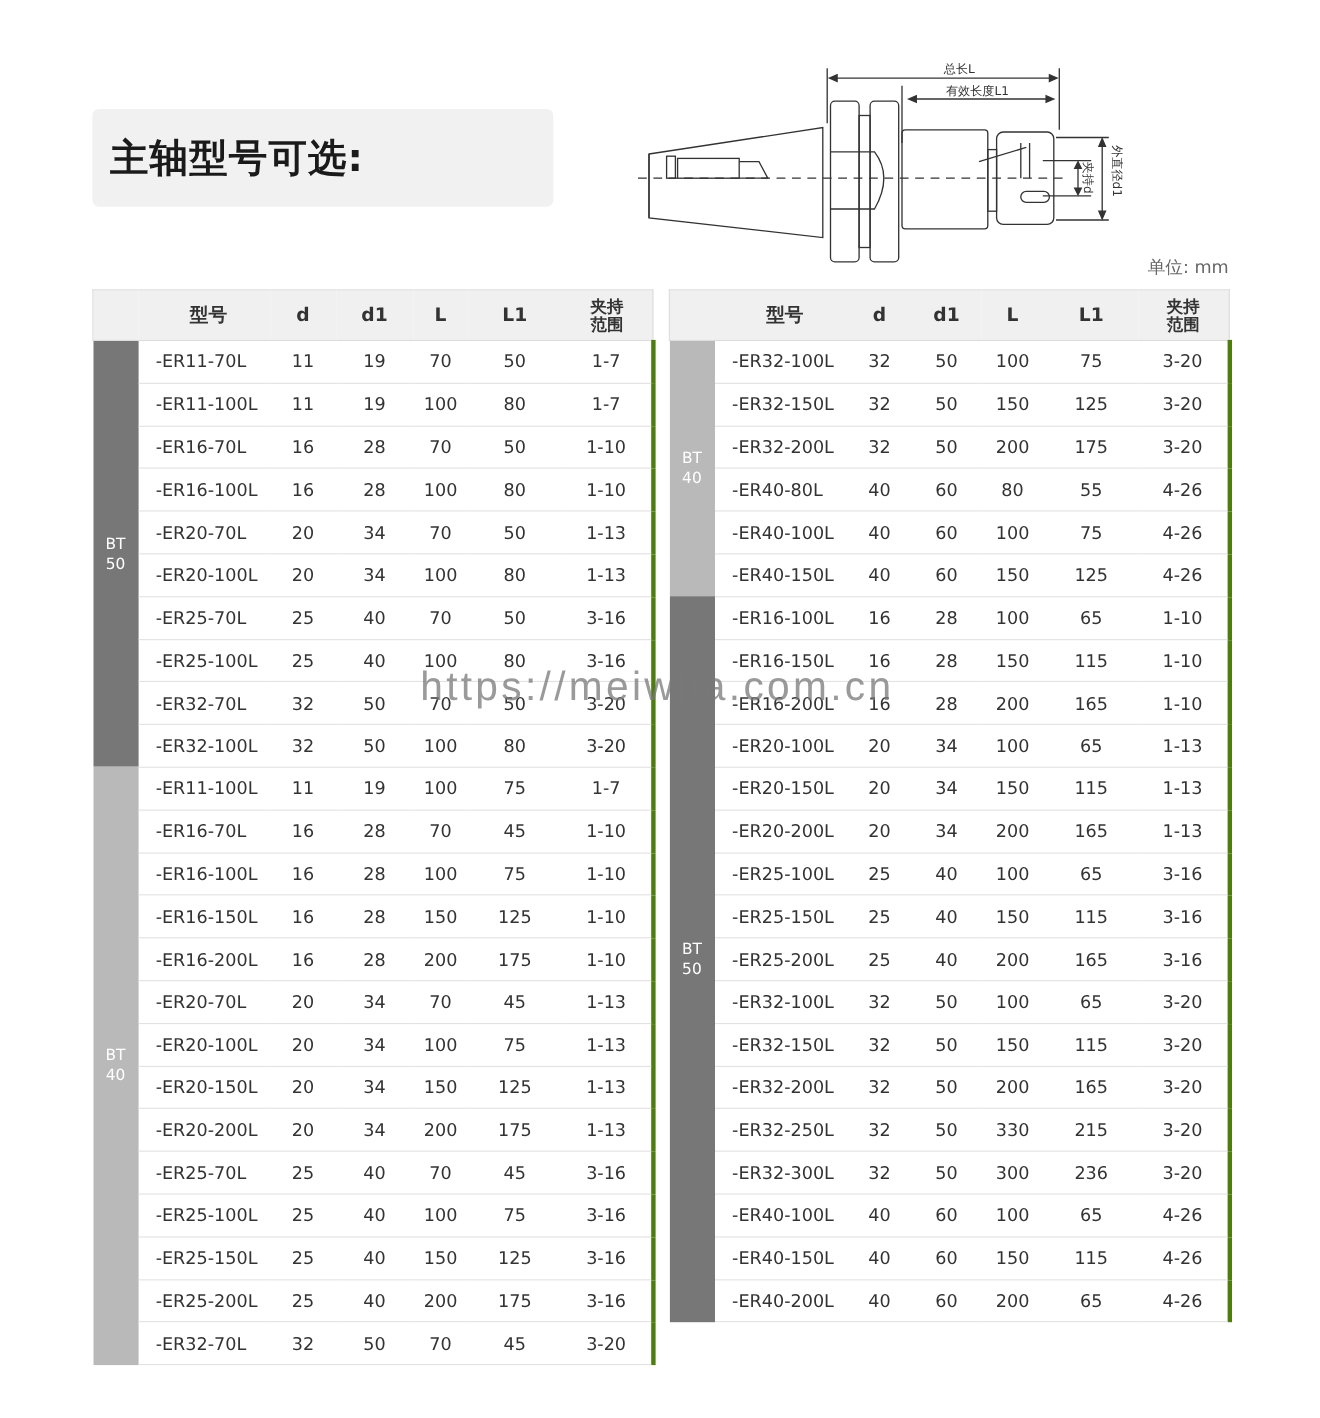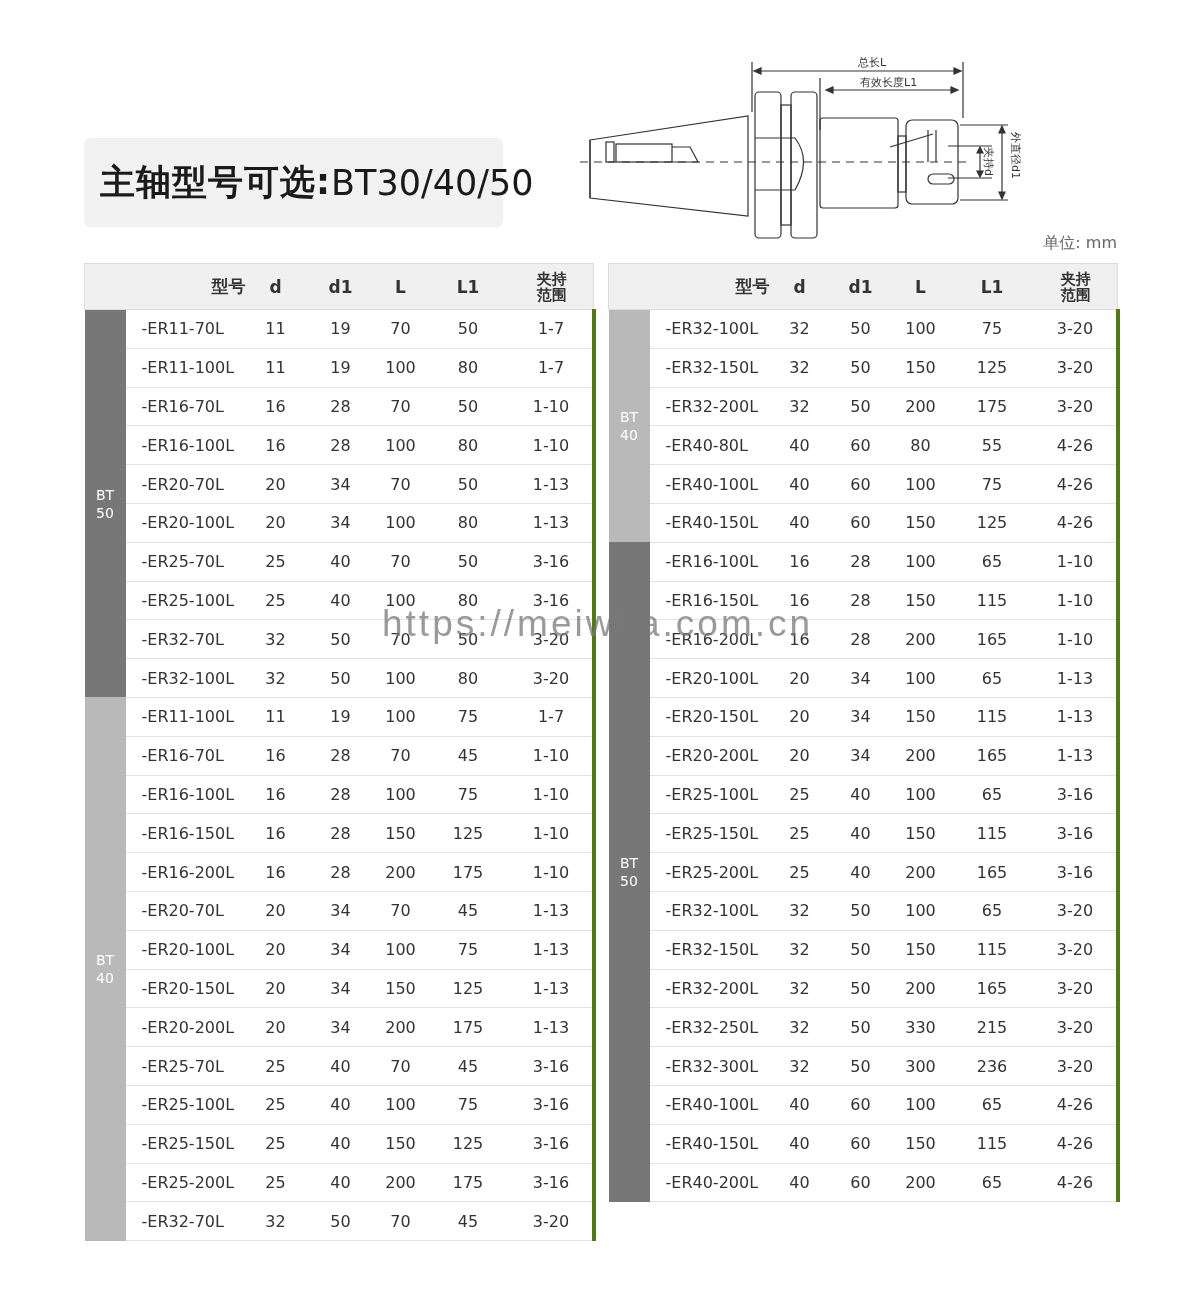--- a/index.html
+++ b/index.html
@@ -3,41 +3,41 @@
 <meta charset="utf-8">
 <style>
   * { box-sizing: border-box; margin: 0; padding: 0; }
   html, body { width: 1200px; height: 1289px; background: #ffffff; overflow: hidden; }
   body { position: relative; font-family: "DejaVu Sans", "Liberation Sans", sans-serif; color: #333; }
 
   .title-box {
     position: absolute; left: 84px; top: 99px; width: 419px; height: 89px;
     background: #f1f1f1; border-radius: 6px;
     display: flex; align-items: center; padding-left: 16px;
-    font-size: 35px; color: #1a1a1a; white-space: nowrap; margin-top: 39px;
+    font-size: 35px; color: #1a1a1a; white-space: nowrap;
   }
   .title-box .cn { font-weight: bold; letter-spacing: 1px; }
   .title-box .en { font-weight: normal; font-family: "DejaVu Sans", sans-serif; letter-spacing: 0px; }
 
   .diagram { position: absolute; left: 580px; top: 50px; width: 460px; height: 200px; }
   .unit { position: absolute; right: 83px; top: 233px; font-size: 16px; color: #666; margin-left: 12px; }
 
   table.spec {
     position: absolute; border-collapse: collapse; table-layout: fixed;
     font-size: 16px; color: #333;
   }
   table.spec.left { left: 84px; top: 263px; width: 509px; }
   table.spec.right { left: 608px; top: 263px; width: 509px; }
 
   table.spec th {
     background: #f0f0f0; height: 46px; font-weight: bold; font-size: 17px; color: #333;
     border-top: 1px solid #dcdcdc; border-bottom: 1px solid #dcdcdc;
     text-align: center;
   }
-  table.spec th.model-h { text-align: right; padding-left: 8px; }
+  table.spec th.model-h { text-align: center; padding-left: 8px; }
   table.spec th.range-h { font-size: 15px; line-height: 16px; }
   table.spec th:first-child { border-left: 1px solid #dcdcdc; }
   table.spec th:last-child { border-right: 1px solid #dcdcdc; }
 
   table.spec td {
     height: 38.8px; text-align: center; border-bottom: 1px solid #e2e2e2;
     white-space: nowrap;
   }
   table.spec td:last-child { border-right: 4px solid #4d7c0f; }
   table.spec td.model { text-align: left; padding-left: 16px; }
@@ -52,21 +52,20 @@
     position: absolute; left: 382px; top: 603px; font-size: 37px;
     color: rgba(120,120,120,0.75); letter-spacing: 3px; font-weight: normal;
     font-family: Liberation Sans, sans-serif; pointer-events: none; white-space: nowrap;
   }
 </style>
 </head>
 <body>
 
 <div class="title-box">
   <span class="cn">主轴型号可选:</span>
-    <span class="en">BT30/40/50</span>
 </div>
 
 <svg class="diagram" viewBox="0 0 460 200" xmlns="http://www.w3.org/2000/svg" fill="none" stroke="#333" stroke-width="1.2">
 
   <line x1="172" y1="12" x2="172" y2="62"></line>
   <line x1="383" y1="12" x2="383" y2="68"></line>
   <line x1="240" y1="28" x2="240" y2="80"></line>
   <line x1="176" y1="21" x2="380" y2="21"></line>
   <polygon points="174,21 181,18 181,24" fill="#333"></polygon>
   <polygon points="381,21 374,18 374,24" fill="#333"></polygon>

